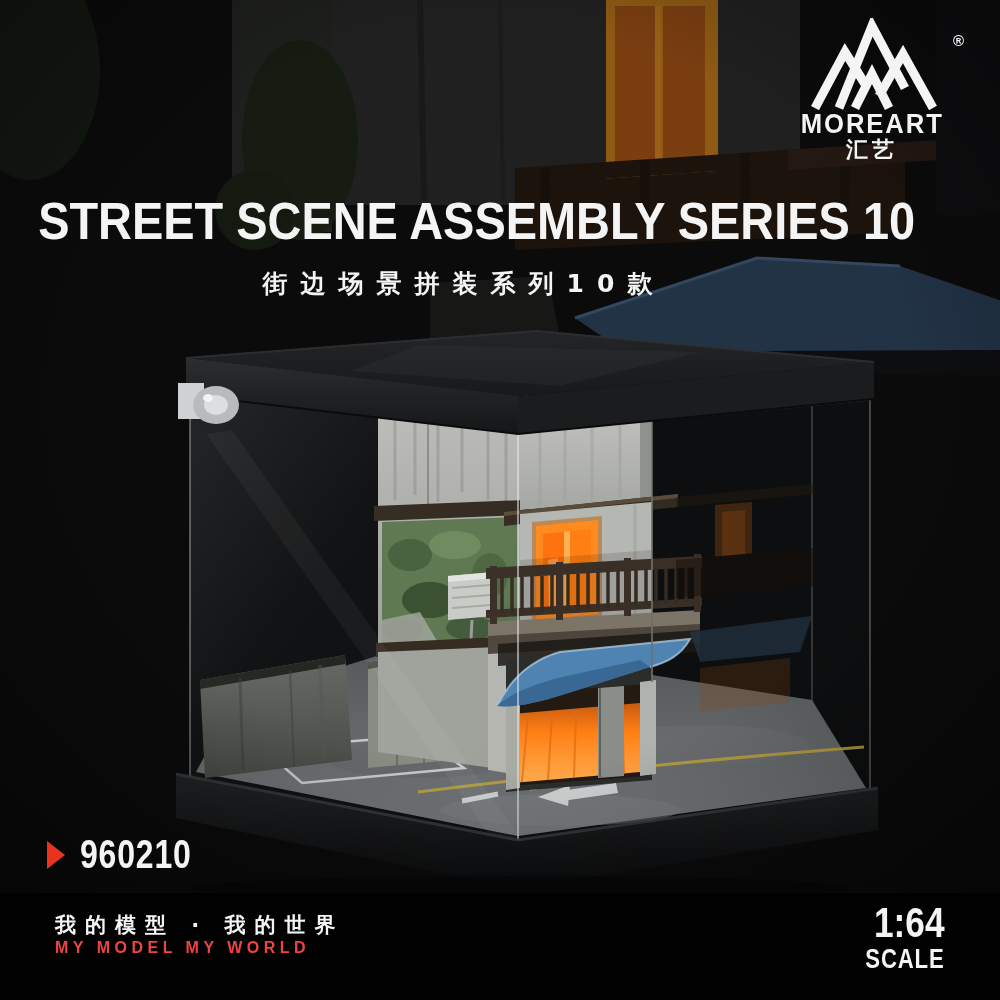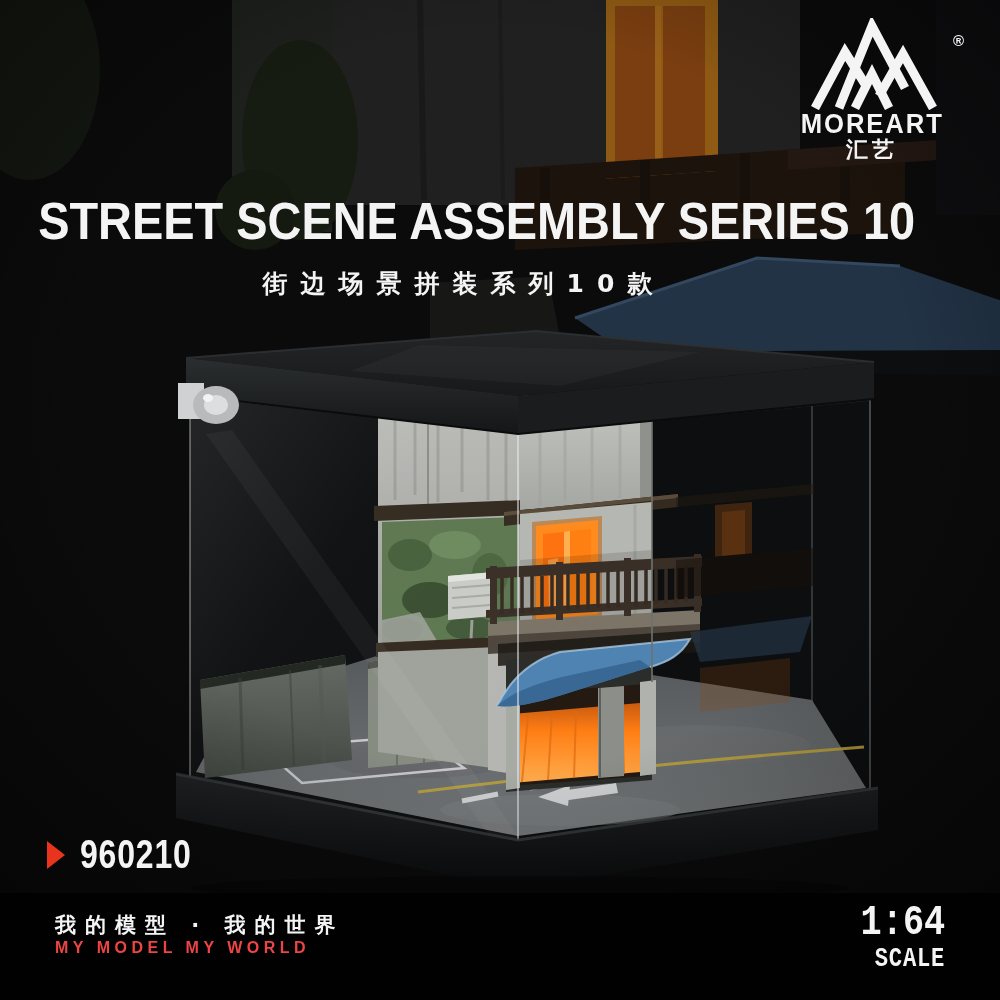--- a/index.html
+++ b/index.html
@@ -28,21 +28,21 @@
   .codeblock{left:46px;top:832px;display:flex;align-items:center;gap:14px;}
   .codeblock .tri{display:block;}
   .code{font-size:40px;font-weight:bold;display:inline-block;transform:scaleX(.80);
     transform-origin:left center;letter-spacing:1px;}
   
   .footer{left:0;top:893px;width:1000px;height:107px;background:#010101;}
   .slogans{position:absolute;left:55px;top:18px;}
   .slogan-cn{font-size:21px;font-weight:bold;letter-spacing:9px;color:#f4f4f4;
     font-family:"DejaVu Sans","Liberation Sans",sans-serif;white-space:nowrap;}
   .slogan-en{font-size:16px;font-weight:bold;letter-spacing:4.5px;color:#ef4444;white-space:nowrap;}
-  .scalebox{position:absolute;right:55px;top:8px;text-align:right;line-height:1;font-family:Liberation Mono, monospace;}
+  .scalebox{position:absolute;right:55px;top:8px;text-align:right;line-height:1;}
   .scale-ratio{font-size:43px;font-weight:bold;display:block;transform:scaleX(.82);transform-origin:right center;}
   .scale-label{font-size:27px;font-weight:bold;display:block;margin-top:2px;transform:scaleX(.82);transform-origin:right center;letter-spacing:1px;}
 </style>
 </head>
 <body>
 
 <div class="canvas">
 
   <svg class="scene" width="1000" height="1000" viewBox="0 0 1000 1000">
     <defs>

